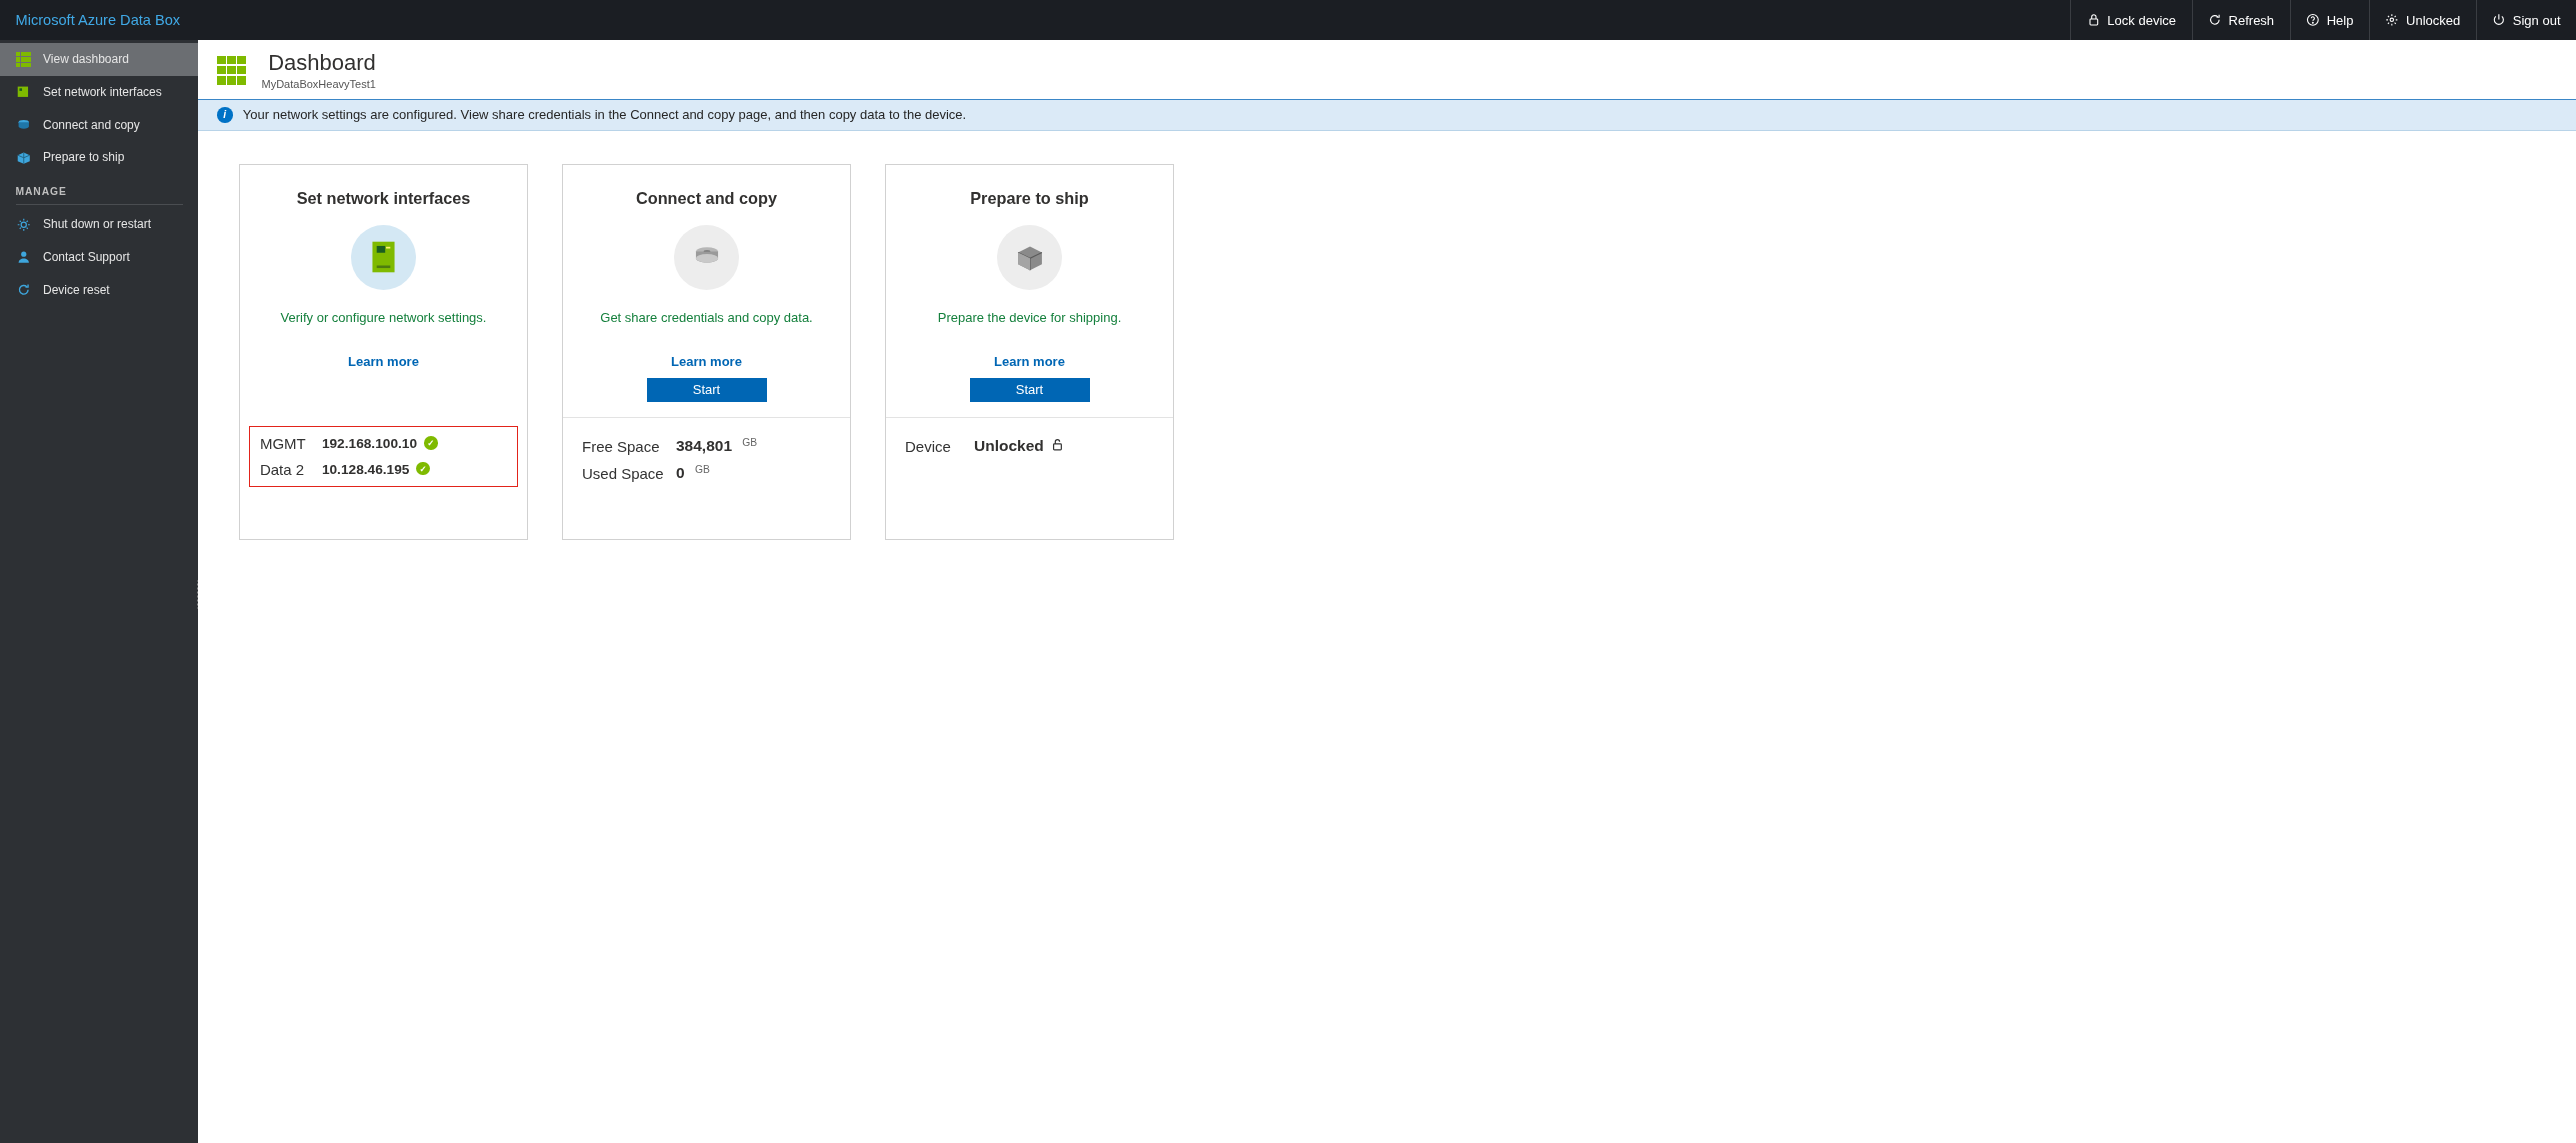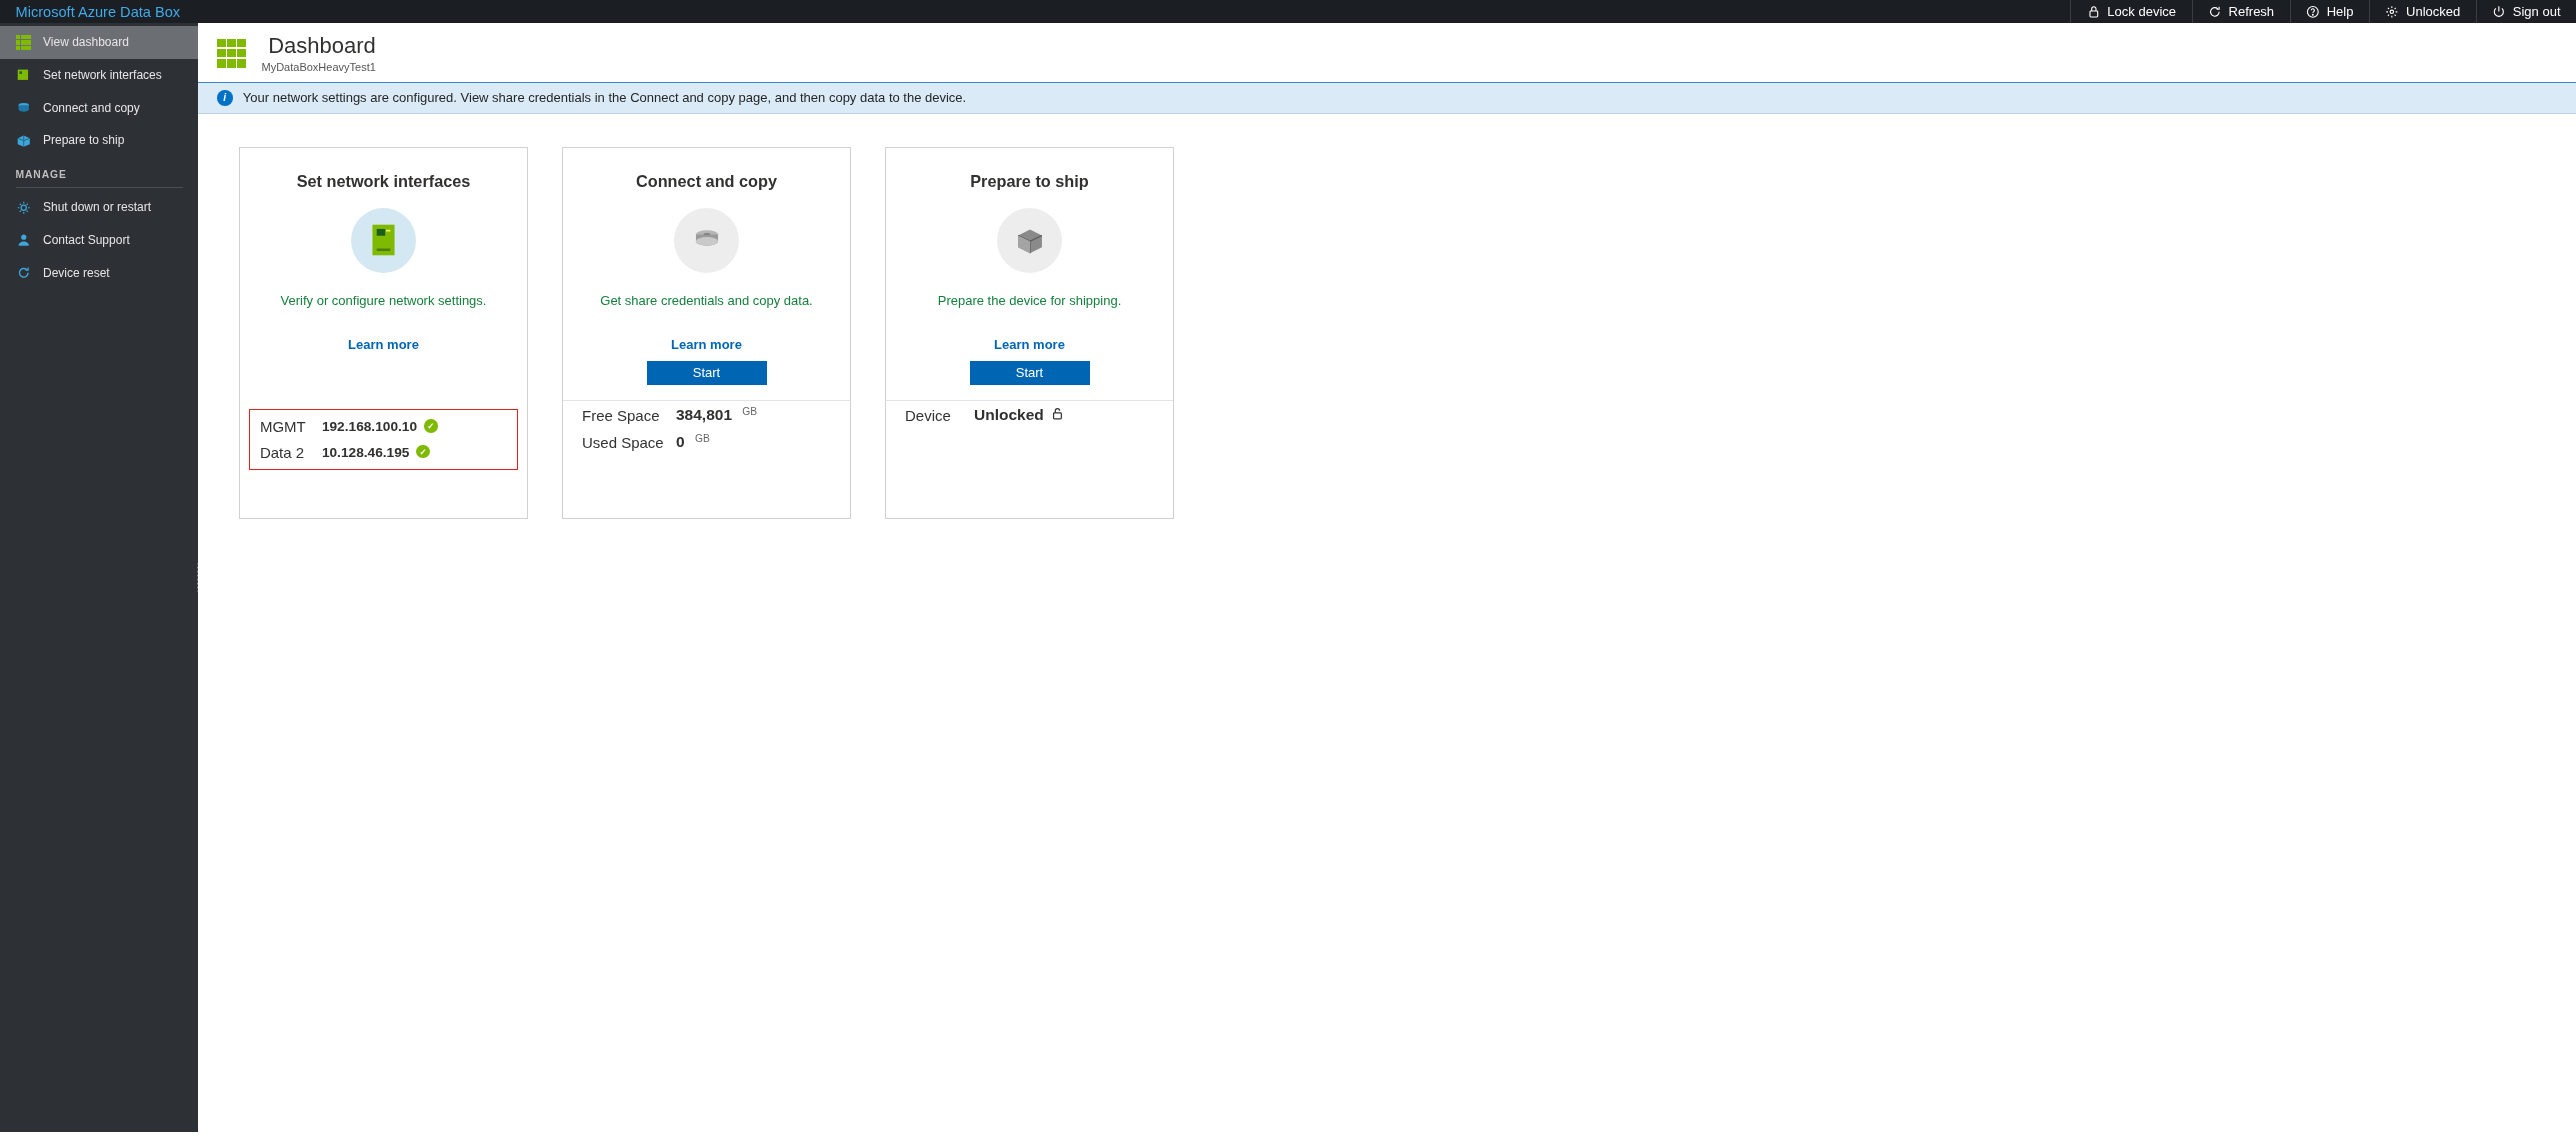--- a/index.html
+++ b/index.html
@@ -4,21 +4,21 @@
 <style>
   * { box-sizing: border-box; margin: 0; padding: 0; }
   body {
     font-family: "Segoe UI", -apple-system, sans-serif;
     font-size: 12px;
     color: #323130;
     background: #fff;
     overflow: hidden;
   }
   .topbar {
-    height: 23px;
+    height: 40px;
     background: #1b1e23;
     display: flex;
     align-items: center;
     color: #fff;
   }
   .brand {
     color: #40a9e6;
     font-size: 14.6px;
     padding: 0 15.5px;
     font-weight: 400;
@@ -127,21 +127,21 @@
     display:block; text-align:center; color:#0066b4;
     font-size:13px; text-decoration:none; margin: 5.2px 0 8.6px; font-weight: bold;
   }
   .start-btn {
     background:#0066b4; color:#fff; border:none;
     width:120px; height:24px; font-size:13px;
     margin: 0 auto 15.5px; display:block; cursor:pointer;
   }
   .card-bottom {
     border-top:0.9px solid #e3e3e3;
-    padding: 5px 19px 48px;
+    padding: 19px 19px 48px;
     font-size:13px;
   }
   .kv-row { display:flex; align-items:center; margin-bottom:8.6px; }
   .kv-label { width:94px; color:#333; font-size:15px;}
   .kv-val { font-weight:700; font-size:15.5px; display:flex; align-items:flex-start; gap:6.9px;}
   .kv-unit { font-size:10.3px; font-weight:400; color:#666; margin-left:3.4px; }
   .check-badge {
     width:13.7px; height:13.7px; border-radius:50%;
     background:#7fba00; display:inline-flex; align-items:center; justify-content:center;
     color:#fff; font-size:8.6px;

